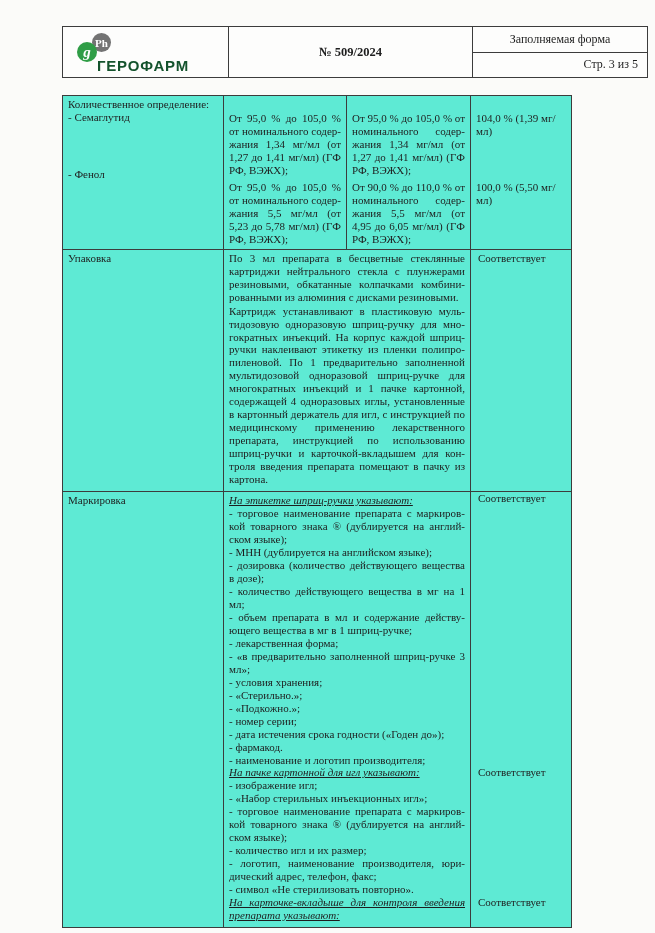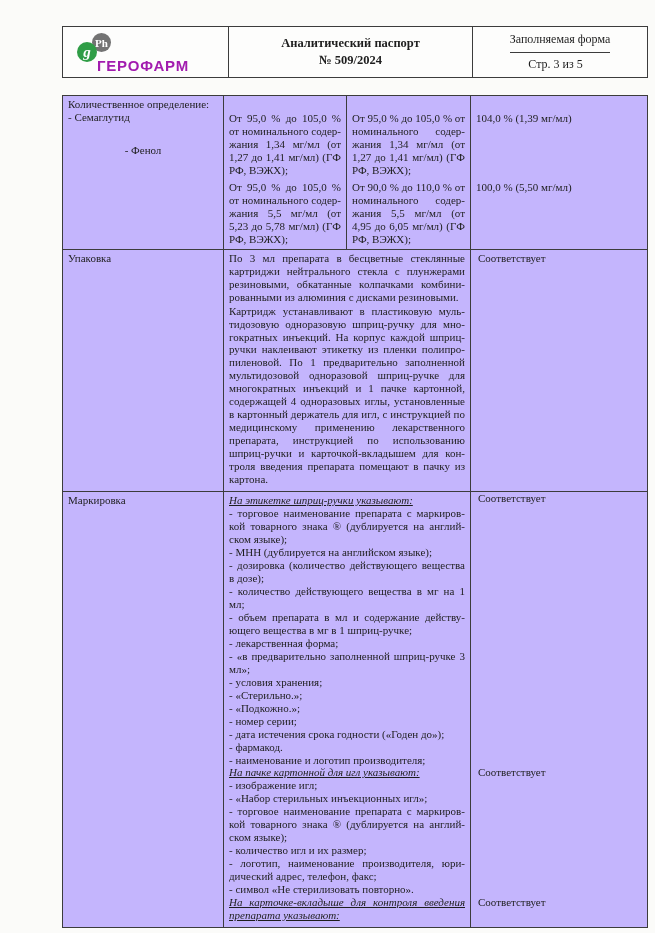--- a/index.html
+++ b/index.html
@@ -31,54 +31,54 @@
     position: absolute; border-radius: 50%;
     color: #fff; display: flex; align-items: center; justify-content: center;
     font-family: "Liberation Serif", serif; font-weight: bold;
   }
   .circle-g { left: 0; top: 9px; width: 20px; height: 20px; background: #2f9d46; font-size: 15px; font-style: italic; z-index: 2; }
   .circle-ph { left: 15px; top: 0; width: 19px; height: 19px; background: #ef8119; font-size: 11px; z-index: 1; }
   .logo-text {
     position: absolute; left: 20px; top: 24px;
     font-family: "Liberation Sans", sans-serif;
     font-weight: bold; font-size: 15px; letter-spacing: 0.8px;
-    color: #a21caf; white-space: nowrap;
+    color: #14532d; white-space: nowrap;
   }
   .title-cell {
     width: 244px; box-sizing: border-box;
     border-right: 1.5px solid #3c3c3c;
     display: flex; flex-direction: column; justify-content: center;
     text-align: center; font-weight: bold; font-size: 12.5px; line-height: 1.35;
   }
-  .meta-cell { flex: 1; display: flex; flex-direction: column; font-size: 12px; align-items: center; }
+  .meta-cell { flex: 1; display: flex; flex-direction: column; font-size: 12px; }
   .meta-row {
     flex: 1; display: flex; align-items: center; justify-content: center;
     border-bottom: 1px solid #3c3c3c; box-sizing: border-box;
   }
   .meta-row:last-child { border-bottom: none; justify-content: flex-end; padding-right: 9px; }
 
   
   .doc-table {
-    position: absolute; left: 62px; top: 95px; width: 586px;
+    position: absolute; left: 62px; top: 95px; width: 510px;
     border: 1.2px solid #3c3c3c; box-sizing: border-box;
-    font-size: 11px; line-height: 1.18; background: #c4b5fd;
+    font-size: 11px; line-height: 1.18; background: #5eead4;
   }
   .t-row { display: flex; border-bottom: 1.2px solid #3c3c3c; }
   .t-row:last-child { border-bottom: none; }
   .c1 {
     width: 161px; box-sizing: border-box;
     border-right: 1px solid #3c3c3c;
     padding: 2px 5px 4px 5px;
   }
   .quant-grid { flex: 1; display: grid; grid-template-columns: 123px 124px 1fr; }
   .qcell { box-sizing: border-box; padding: 1px 5px 3px 5px; }
   .qcell.br { border-right: 1px solid #3c3c3c; }
   .qcell.top { padding-top: 16px; }
   .spec { text-align: justify; }
-  .analyte-2 { margin-top: 20px; text-align: center; }
+  .analyte-2 { margin-top: 44px; }
   .c-mid {
     width: 247px; box-sizing: border-box;
     border-right: 1px solid #3c3c3c;
     padding: 2px 5px 4px 5px; text-align: justify;
   }
   .c-res { flex: 1; box-sizing: border-box; padding: 2px 4px 3px 7px; }
   .para { margin: 0 0 1px 0; }
 
   .sections { flex: 1; display: flex; flex-direction: column; }
   .sec { display: flex; }
@@ -104,21 +104,20 @@
 
   <div class="header-box">
     <div class="logo-cell">
       <div class="logo">
         <span class="circle circle-g" style="background: rgb(47, 157, 70);">g</span>
         <span class="circle circle-ph" style="background: #737373;">Ph</span>
         <span class="logo-text">ГЕРОФАРМ</span>
       </div>
     </div>
     <div class="title-cell">
-      <div>Аналитический паспорт</div>
       <div>№ 509/2024</div>
     </div>
     <div class="meta-cell">
       <div class="meta-row">Заполняемая форма</div>
       <div class="meta-row">Стр. 3 из 5</div>
     </div>
   </div>
 
   <div class="doc-table">
 

